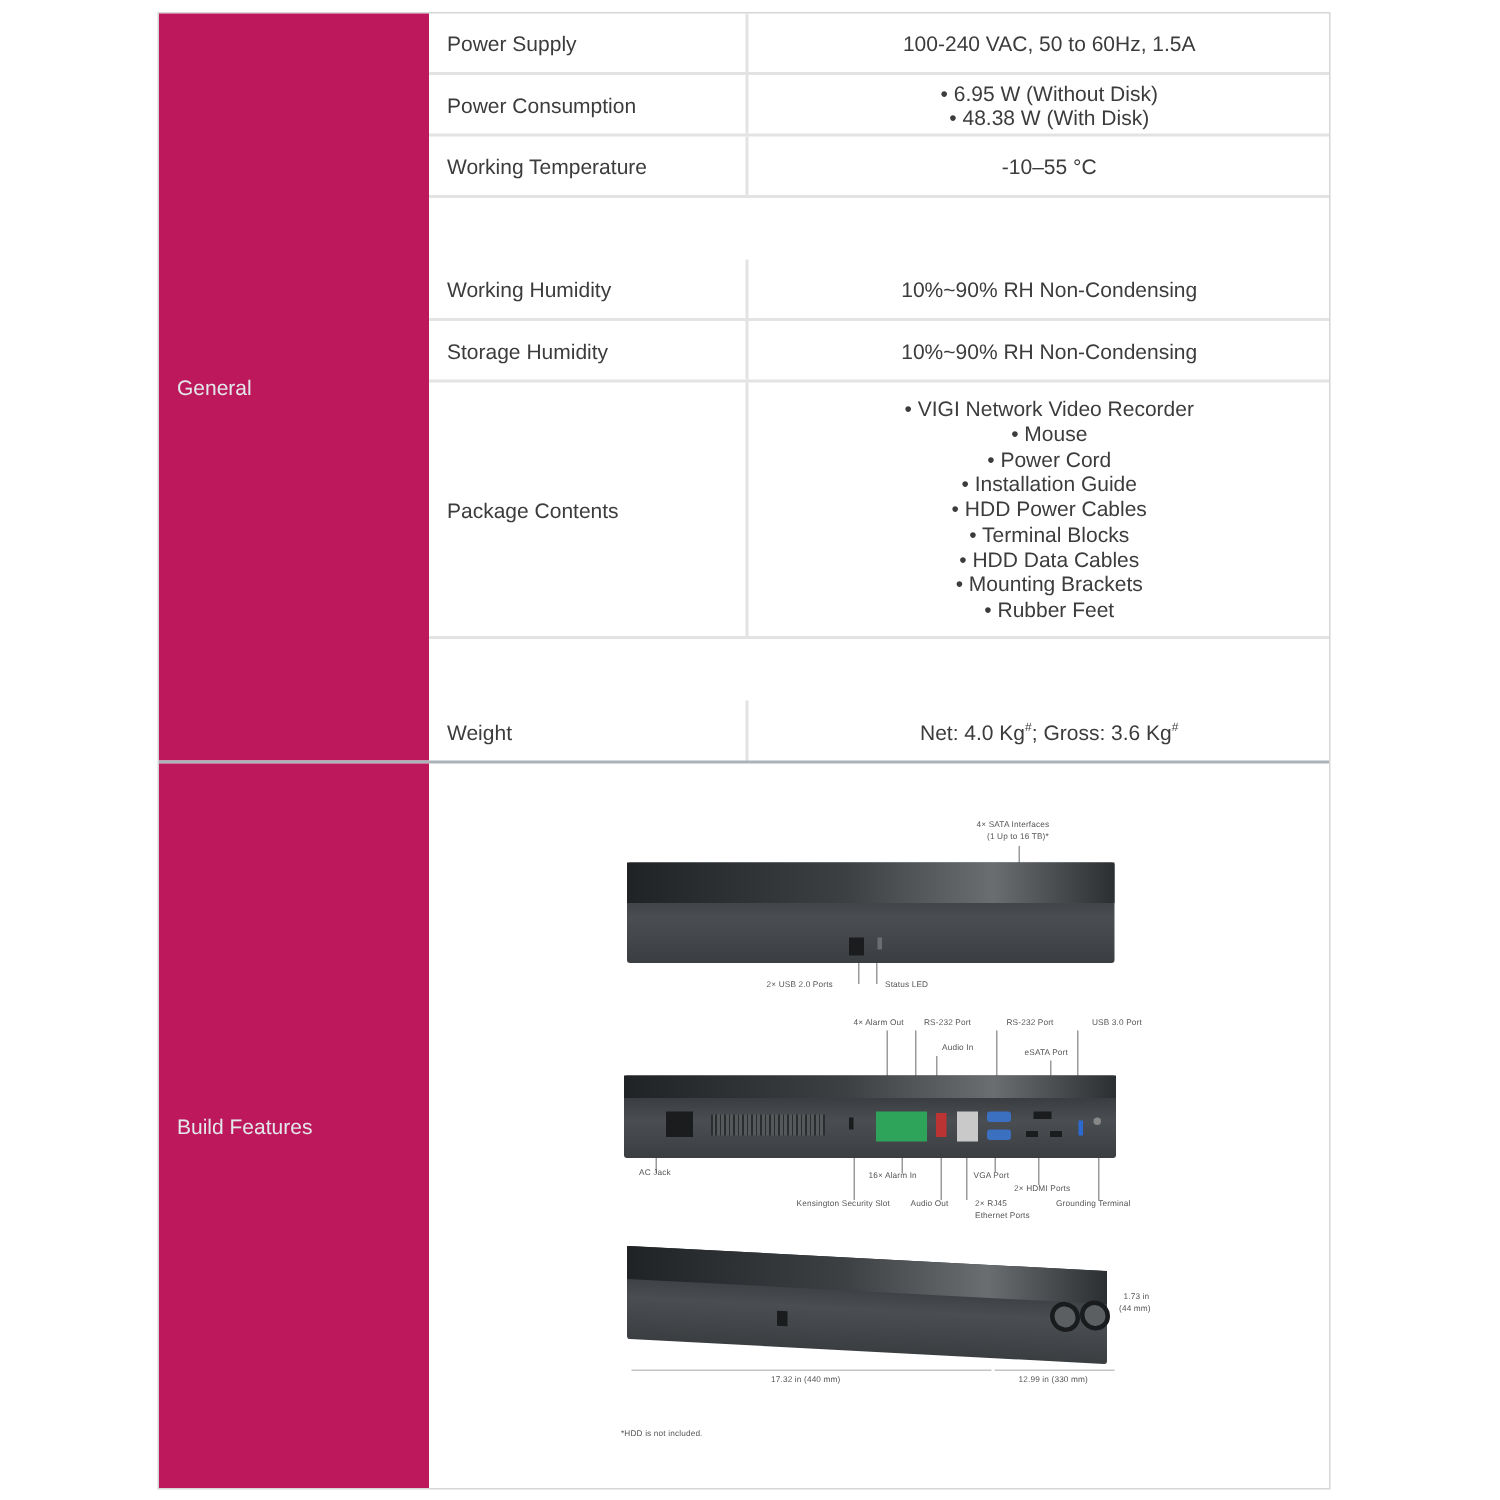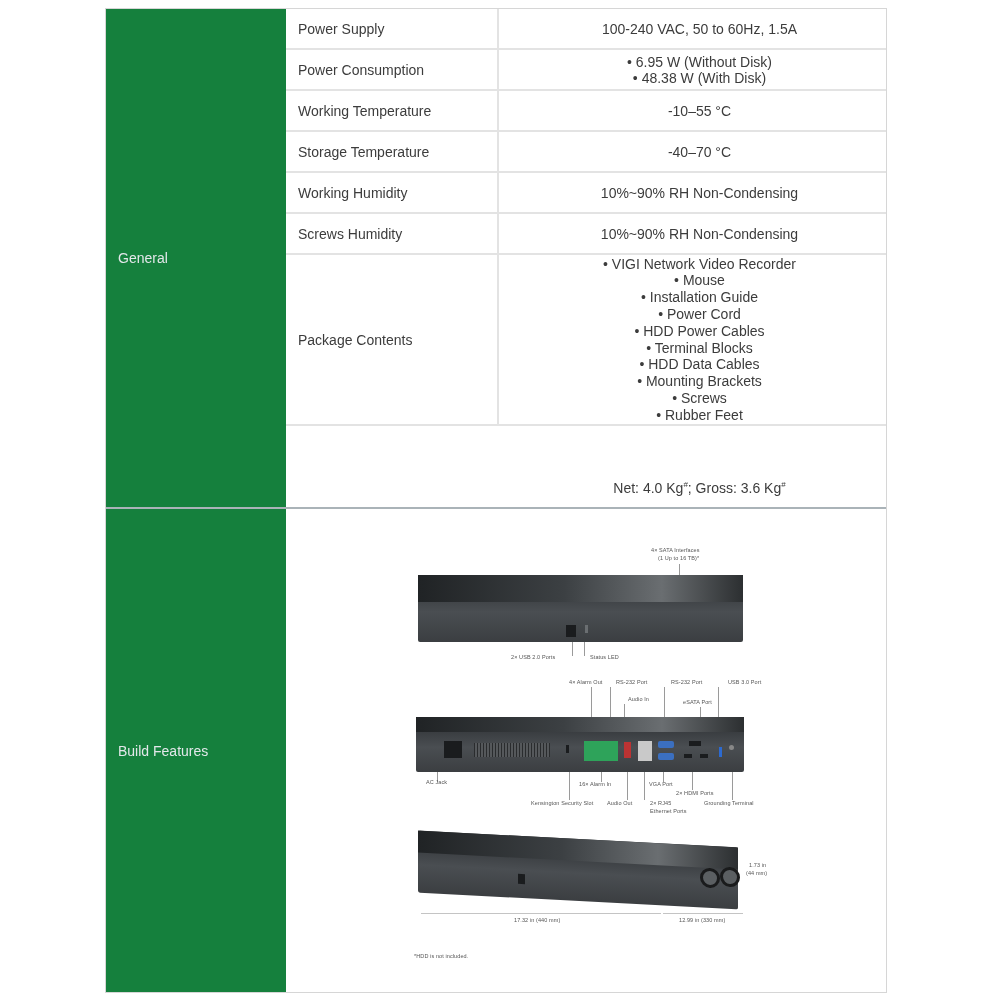--- a/index.html
+++ b/index.html
@@ -2,21 +2,21 @@
 <html><head>
   <meta charset="utf-8">
   <style>
     html, body { margin: 0; padding: 0; background: #ffffff; }
     body { width: 1000px; height: 1000px; position: relative; overflow: hidden;
            font-family: "Liberation Sans", "DejaVu Sans", sans-serif; color: #3a3a3a; }
     .spec-table { position: absolute; left: 105px; top: 8px; width: 782px; height: 985px;
                   border: 1px solid #d6d6d6; box-sizing: border-box; }
     .section { position: absolute; left: 0; right: 0; }
     .section-label { position: absolute; left: 0; top: 0; bottom: 0; width: 180px;
-                     background: #15803d; color: #e3e7ea; font-size: 14px;
+                     background: #be185d; color: #e3e7ea; font-size: 14px;
                      display: flex; align-items: center; padding-left: 12px; box-sizing: border-box; }
     .section-sep { position: absolute; left: 0; right: 0; height: 2px; background: #aab3b8; }
     .row { position: absolute; left: 180px; right: 0; border-bottom: 2px solid #e3e3e3; box-sizing: border-box; }
     .row .key { position: absolute; left: 0; top: 0; bottom: 0; width: 213px;
                 border-right: 2px solid #e3e3e3; box-sizing: border-box;
                 display: flex; align-items: center; padding-left: 12px; font-size: 14px; color: #3c3c3c; }
     .row .val { position: absolute; left: 213px; right: 0; top: 0; bottom: 0;
                 display: flex; flex-direction: column; justify-content: center;
                 padding-left: 14px; font-size: 14px; color: #3c3c3c; }
     .row .val .line { line-height: 16px; text-align: center; }
@@ -66,59 +66,53 @@
       </div>
     </div>
 
     <div class="row" style="top:82px; height:41px;">
       <div class="key">Working Temperature</div>
       <div class="val">
         <span class="line">-10–55 °C</span>
       </div>
     </div>
 
-    <div class="row" style="top:123px; height:41px;">
-      <div class="key">Storage Temperature</div>
-      <div class="val">
-        <span class="line">-40–70 °C</span>
-      </div>
-    </div>
 
     <div class="row" style="top:164px; height:41px;">
       <div class="key">Working Humidity</div>
       <div class="val">
         <span class="line">10%~90% RH Non-Condensing</span>
       </div>
     </div>
 
     <div class="row" style="top:205px; height:41px;">
-      <div class="key">Screws Humidity</div>
+      <div class="key">Storage Humidity</div>
       <div class="val">
         <span class="line">10%~90% RH Non-Condensing</span>
       </div>
     </div>
 
     <div class="row" style="top:246px; height:171px;">
       <div class="key">Package Contents</div>
       <div class="val list">
         <span class="line">• VIGI Network Video Recorder</span>
         <span class="line">• Mouse</span>
+        <span class="line">• Power Cord</span>
         <span class="line">• Installation Guide</span>
-        <span class="line">• Power Cord</span>
         <span class="line">• HDD Power Cables</span>
         <span class="line">• Terminal Blocks</span>
         <span class="line">• HDD Data Cables</span>
         <span class="line">• Mounting Brackets</span>
-        <span class="line">• Screws</span>
         <span class="line">• Rubber Feet</span>
       </div>
     </div>
 
 
     <div class="row" style="top:458px; height:41px; border-bottom:none;">
+      <div class="key">Weight</div>
       <div class="val">
         <span class="line"><span>Net: 4.0 Kg</span><sup>#</sup><span>; Gross: 3.6 Kg</span><sup>#</sup></span>
       </div>
     </div>
   </div>
 
   <div class="section-sep" style="top:498px;"></div>
 
   <div class="section" style="top:500px; bottom:0;">
     <div class="section-label">

